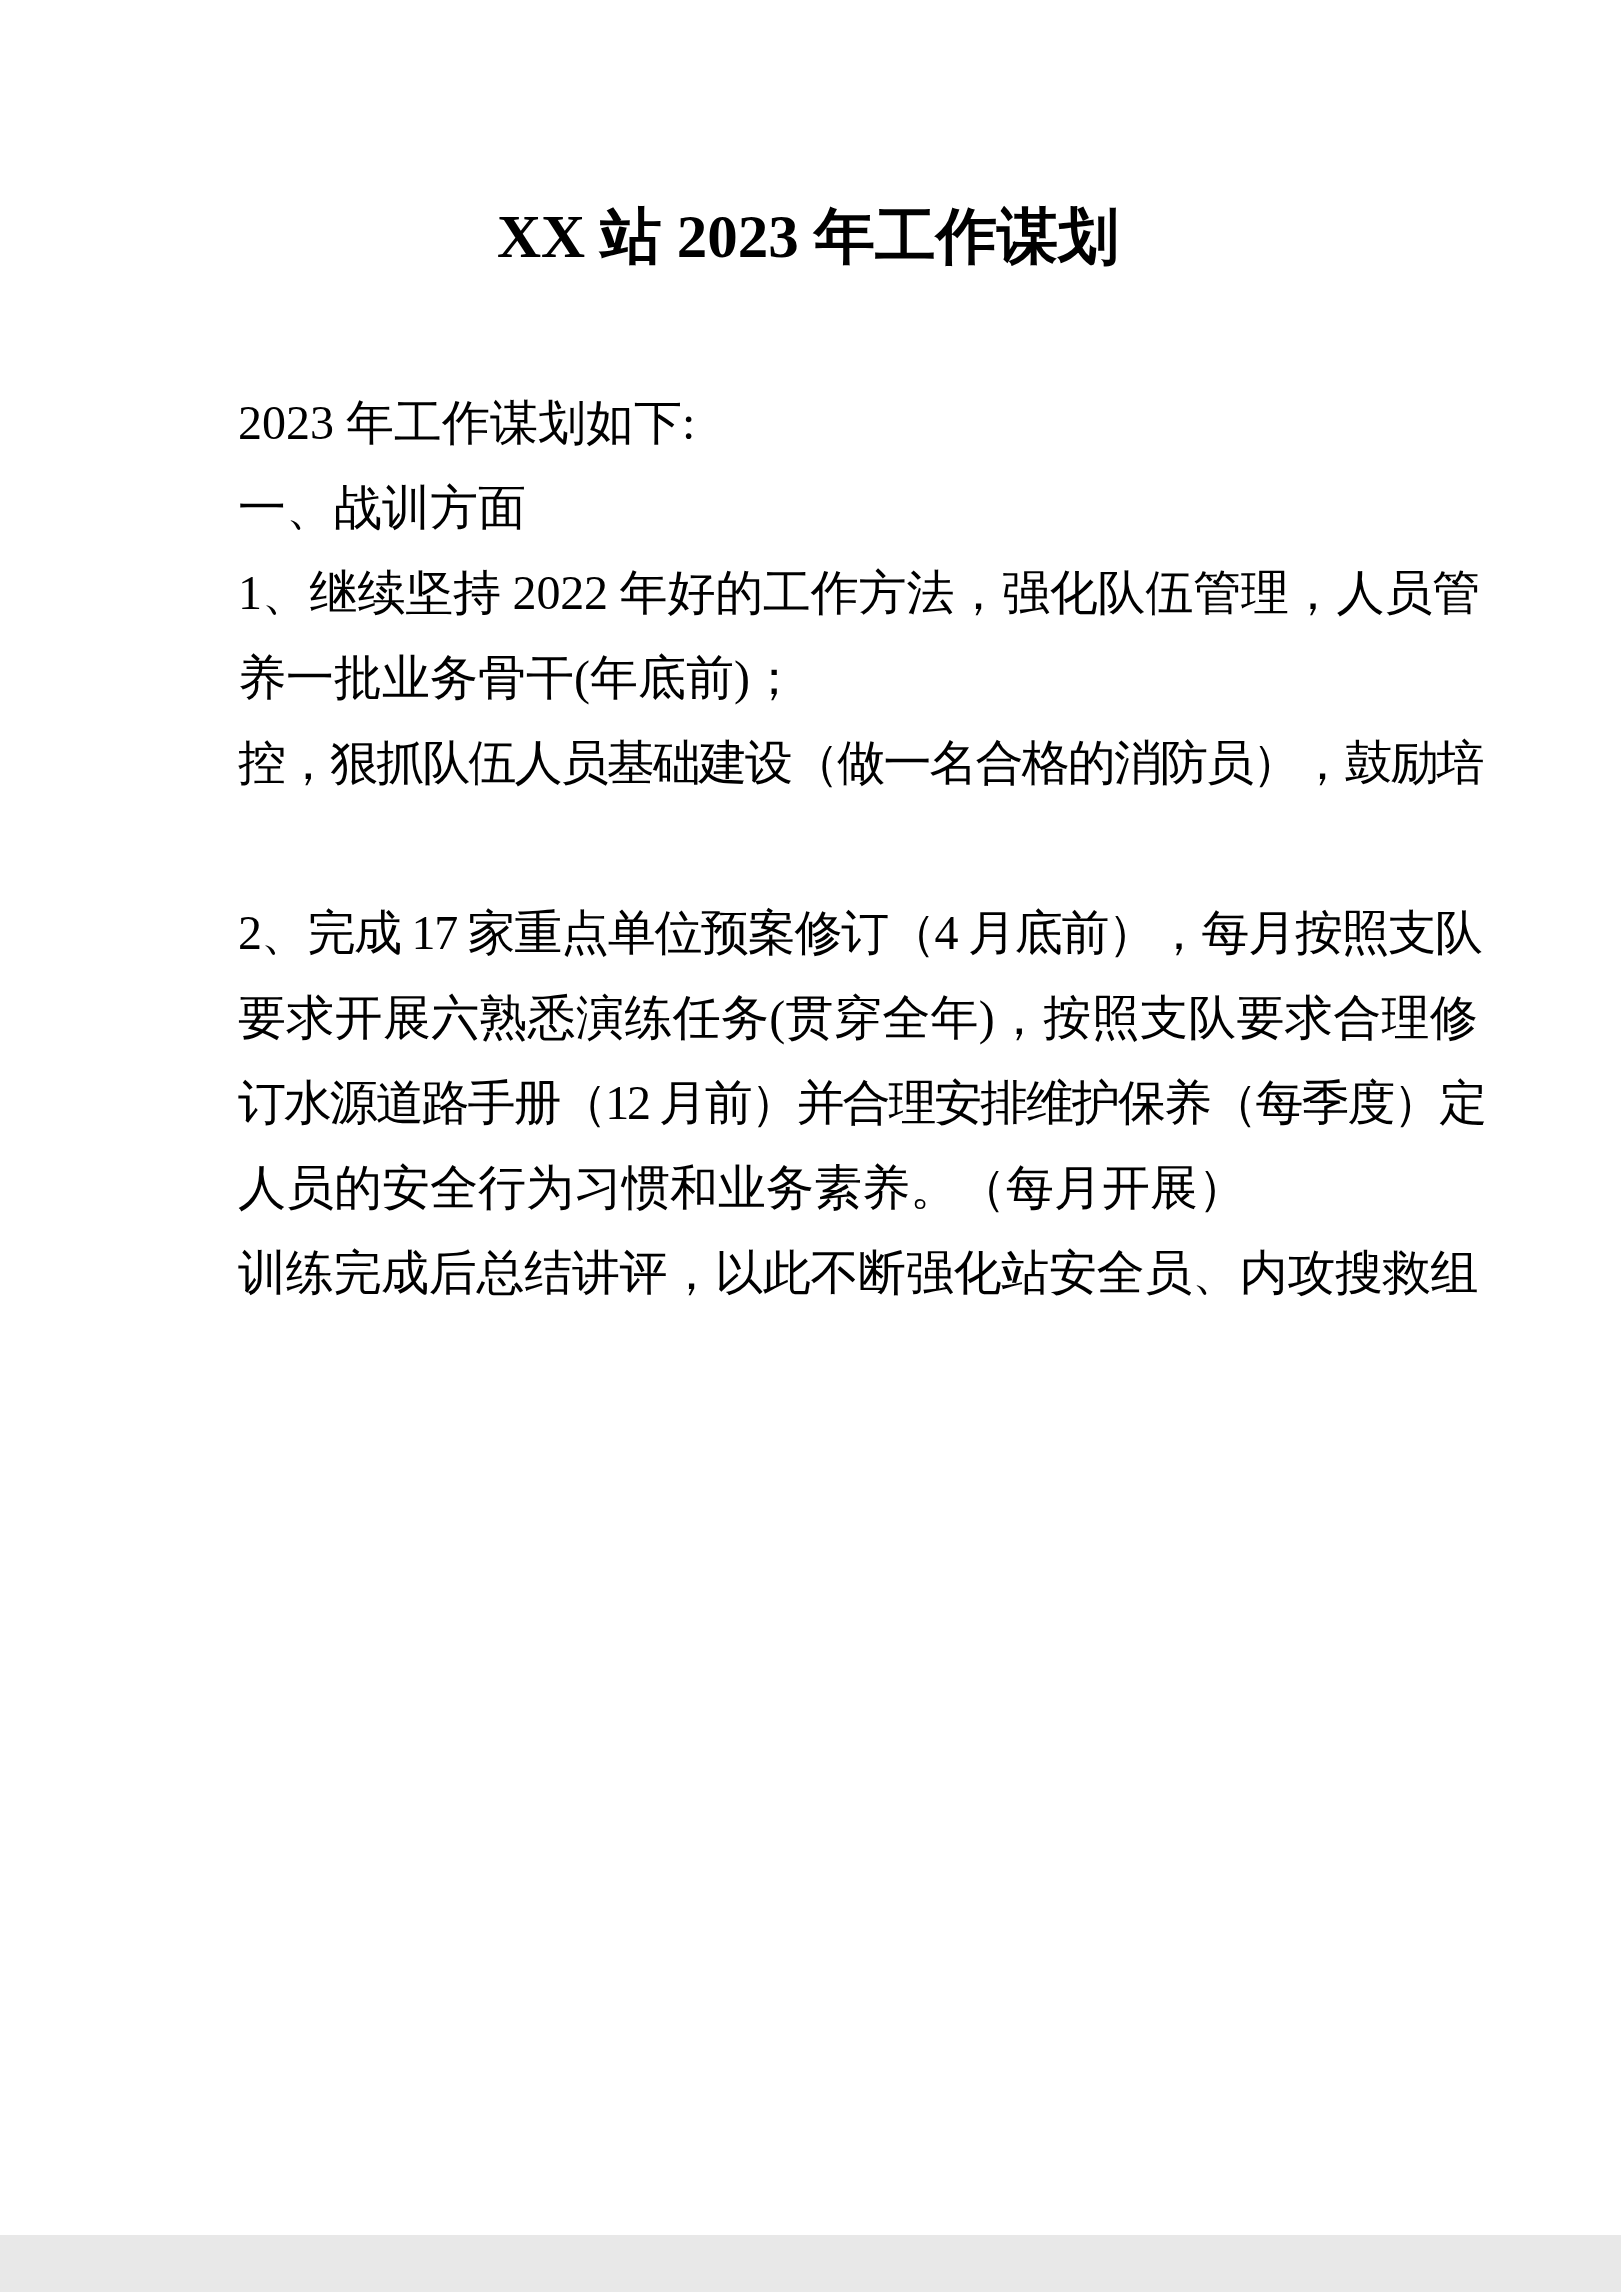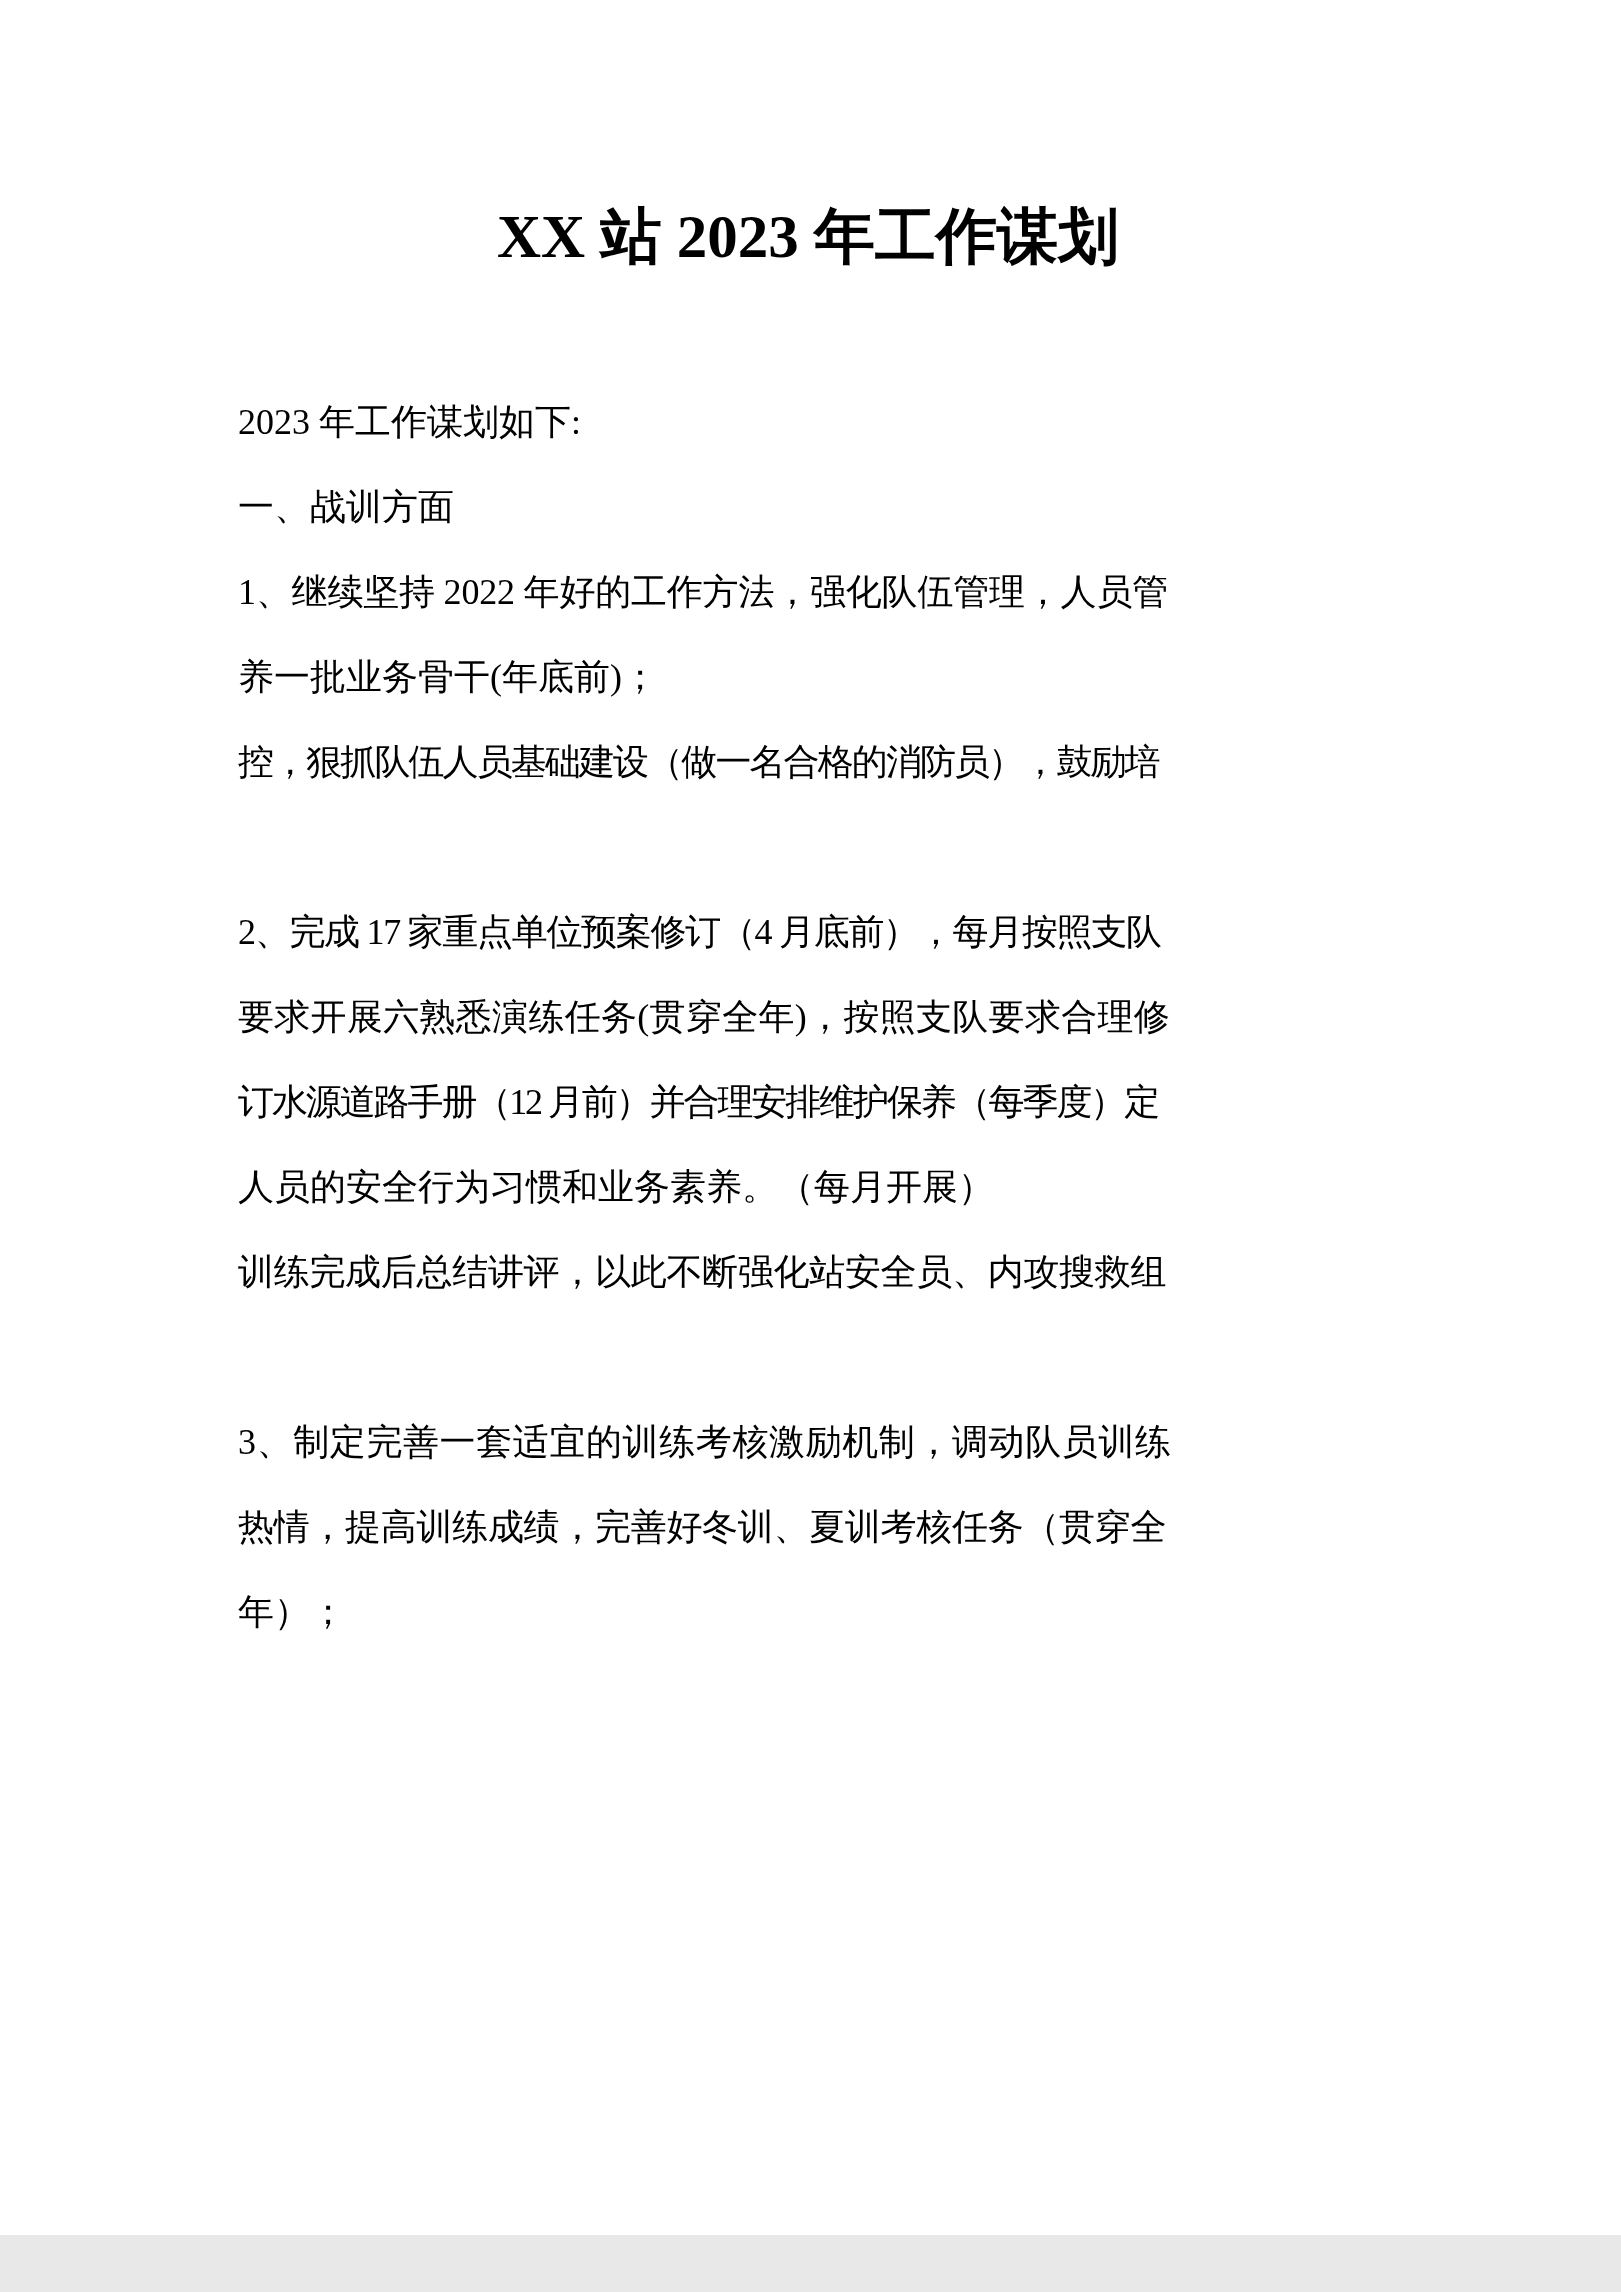--- a/index.html
+++ b/index.html
@@ -25,21 +25,21 @@
     margin: 0;
     padding-top: 192px;
     font-size: 61px;
     line-height: 90px;
     font-weight: bold;
     text-align: center;
     white-space: nowrap;
   }
   .doc-body {
     margin-top: 98px;
-    font-size: 36px;
+    font-size: 48px;
   }
   .para {
     margin: 0;
   }
   .para.gap {
     margin-top: 85px;
   }
   .line {
     height: 85px;
     line-height: 85px;
@@ -68,21 +68,16 @@
           <div class="line last"><span style="letter-spacing: 0px;">养一批业务骨干(年底前)；</span></div>
           <div class="line"><span style="letter-spacing: -1.9px;">控，狠抓队伍人员基础建设（做一名合格的消防员），鼓励培</span></div>
         </div>
         <div class="para gap">
           <div class="line"><span style="letter-spacing: -1.3px;">2、完成 17 家重点单位预案修订（4 月底前），每月按照支队</span></div>
           <div class="line"><span style="letter-spacing: 0.3px;">要求开展六熟悉演练任务(贯穿全年)，按照支队要求合理修</span></div>
           <div class="line"><span style="letter-spacing: -2.1px;">订水源道路手册（12 月前）并合理安排维护保养（每季度）定</span></div>
           <div class="line last"><span style="letter-spacing: 0px;">人员的安全行为习惯和业务素养。（每月开展）</span></div>
           <div class="line"><span style="letter-spacing: -0.3px;">训练完成后总结讲评，以此不断强化站安全员、内攻搜救组</span></div>
         </div>
-        <div class="para gap">
-          <div class="line"><span style="letter-spacing: 0.6px;">3、制定完善一套适宜的训练考核激励机制，调动队员训练</span></div>
-          <div class="line"><span style="letter-spacing: -0.3px;">热情，提高训练成绩，完善好冬训、夏训考核任务（贯穿全</span></div>
-          <div class="line last"><span style="letter-spacing: 0px;">年）；</span></div>
-        </div>
       </div>
   </div>
 </div>
 
 
 </body></html>

